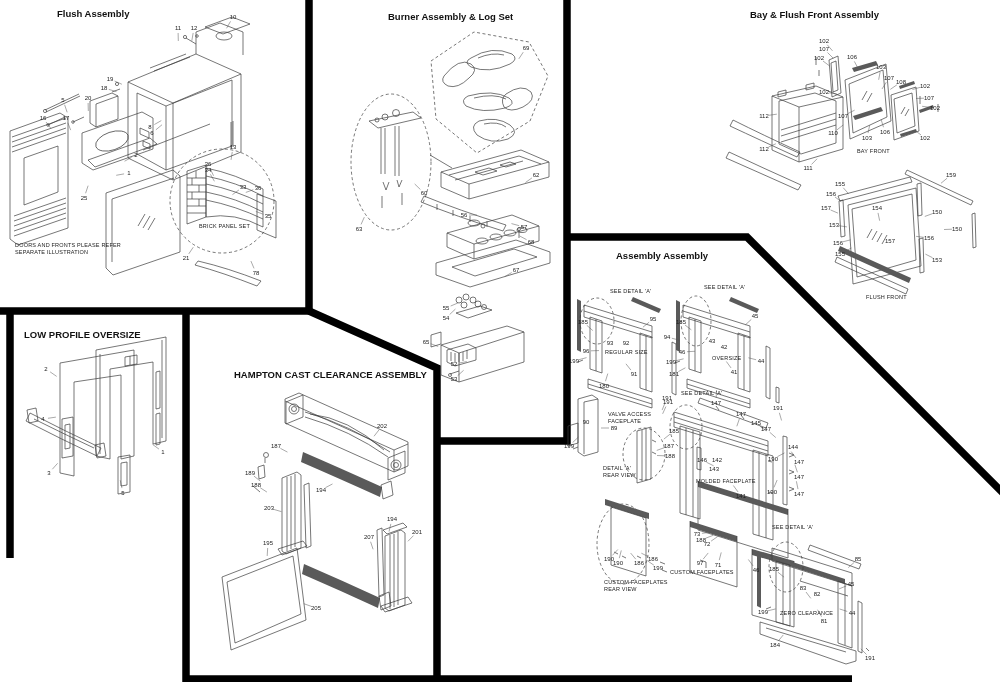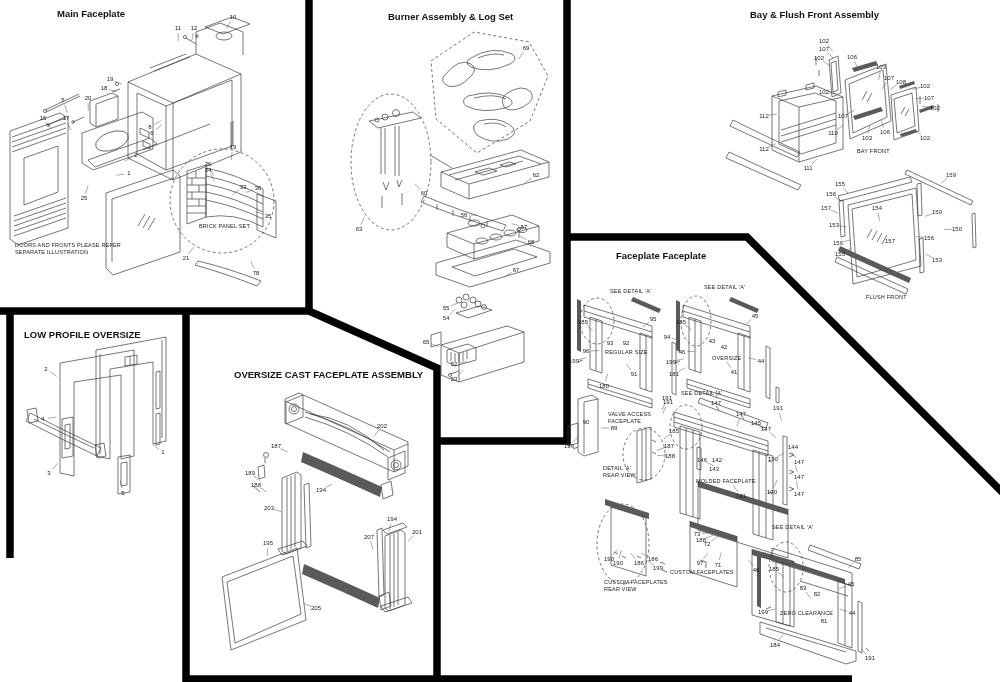--- a/index.html
+++ b/index.html
@@ -394,26 +394,26 @@
         <line x1="846.3741569081262" y1="585.8977817812815" x2="838.9728079611283" y2="588.934232631332" stroke="#555" stroke-width="0.5"></line>
         <line x1="806" y1="592" x2="810.8" y2="598.4" stroke="#555" stroke-width="0.5"></line>
         <line x1="767.8564865581599" y1="610.8106563531037" x2="775.6268650512156" y2="608.9077065180696" stroke="#555" stroke-width="0.5"></line>
         <line x1="821.5193053082158" y1="616.6587842893776" x2="817.5501938013612" y2="609.712839152382" stroke="#555" stroke-width="0.5"></line>
         <line x1="847.2448296563452" y1="611.4545696383123" x2="839.6365571064977" y2="608.9818810596117" stroke="#555" stroke-width="0.5"></line>
         <line x1="778.1755269979628" y1="641.1378725700453" x2="783.2563701947033" y2="634.9584686821175" stroke="#555" stroke-width="0.5"></line>
         <line x1="866.4644660940672" y1="654.4644660940672" x2="860.8076118445749" y2="648.8076118445749" stroke="#555" stroke-width="0.5"></line>
       </g>
   </svg>
 
-  <div class="title" style="left:57px;top:8px">Main Faceplate</div>
+  <div class="title" style="left:57px;top:8px">Flush Assembly</div>
   <div class="title" style="left:388px;top:11px">Burner Assembly &amp; Log Set</div>
   <div class="title" style="left:750px;top:9px">Bay &amp; Flush Front Assembly</div>
   <div class="title" style="left:24px;top:329px">LOW PROFILE OVERSIZE</div>
-  <div class="title" style="left:234px;top:369px">OVERSIZE CAST FACEPLATE ASSEMBLY</div>
-  <div class="title" style="left:616px;top:250px">Faceplate Faceplate</div>
+  <div class="title" style="left:234px;top:369px">HAMPTON CAST CLEARANCE ASSEMBLY</div>
+  <div class="title" style="left:616px;top:250px">Assembly Assembly</div>
 
   <div id="labels">
       <span class="callout" style="left: 233px; top: 17px;">10</span>
       <span class="callout" style="left: 178px; top: 28px;">11</span>
       <span class="callout" style="left: 194px; top: 28px;">12</span>
       <span class="callout" style="left: 110px; top: 79px;">19</span>
       <span class="callout" style="left: 104px; top: 88px;">18</span>
       <span class="callout" style="left: 88px; top: 98px;">20</span>
       <span class="callout" style="left: 63px; top: 100px;">5</span>
       <span class="callout" style="left: 43px; top: 118px;">16</span>

